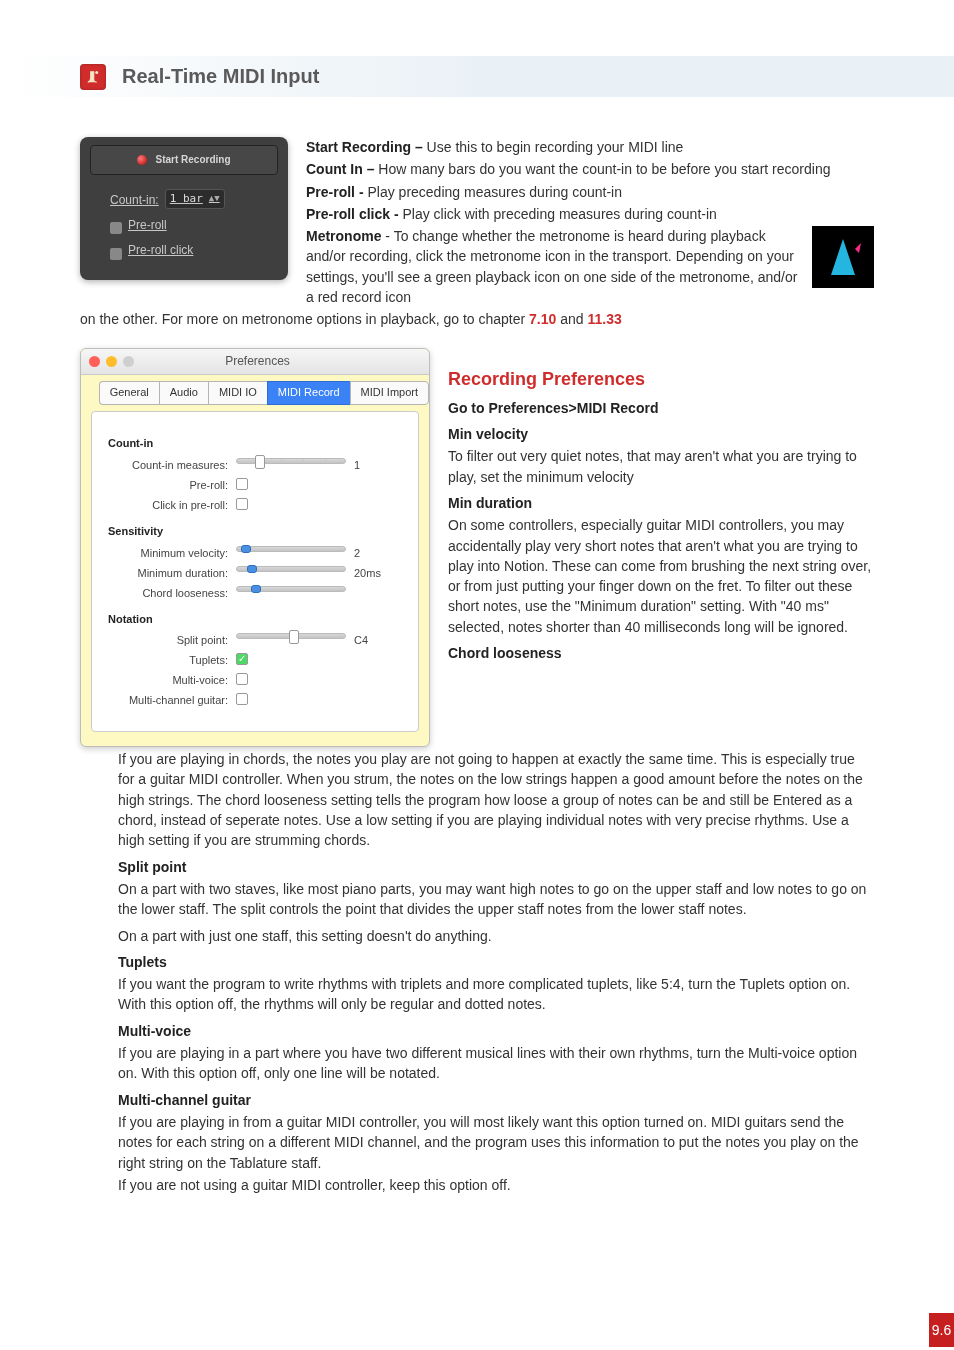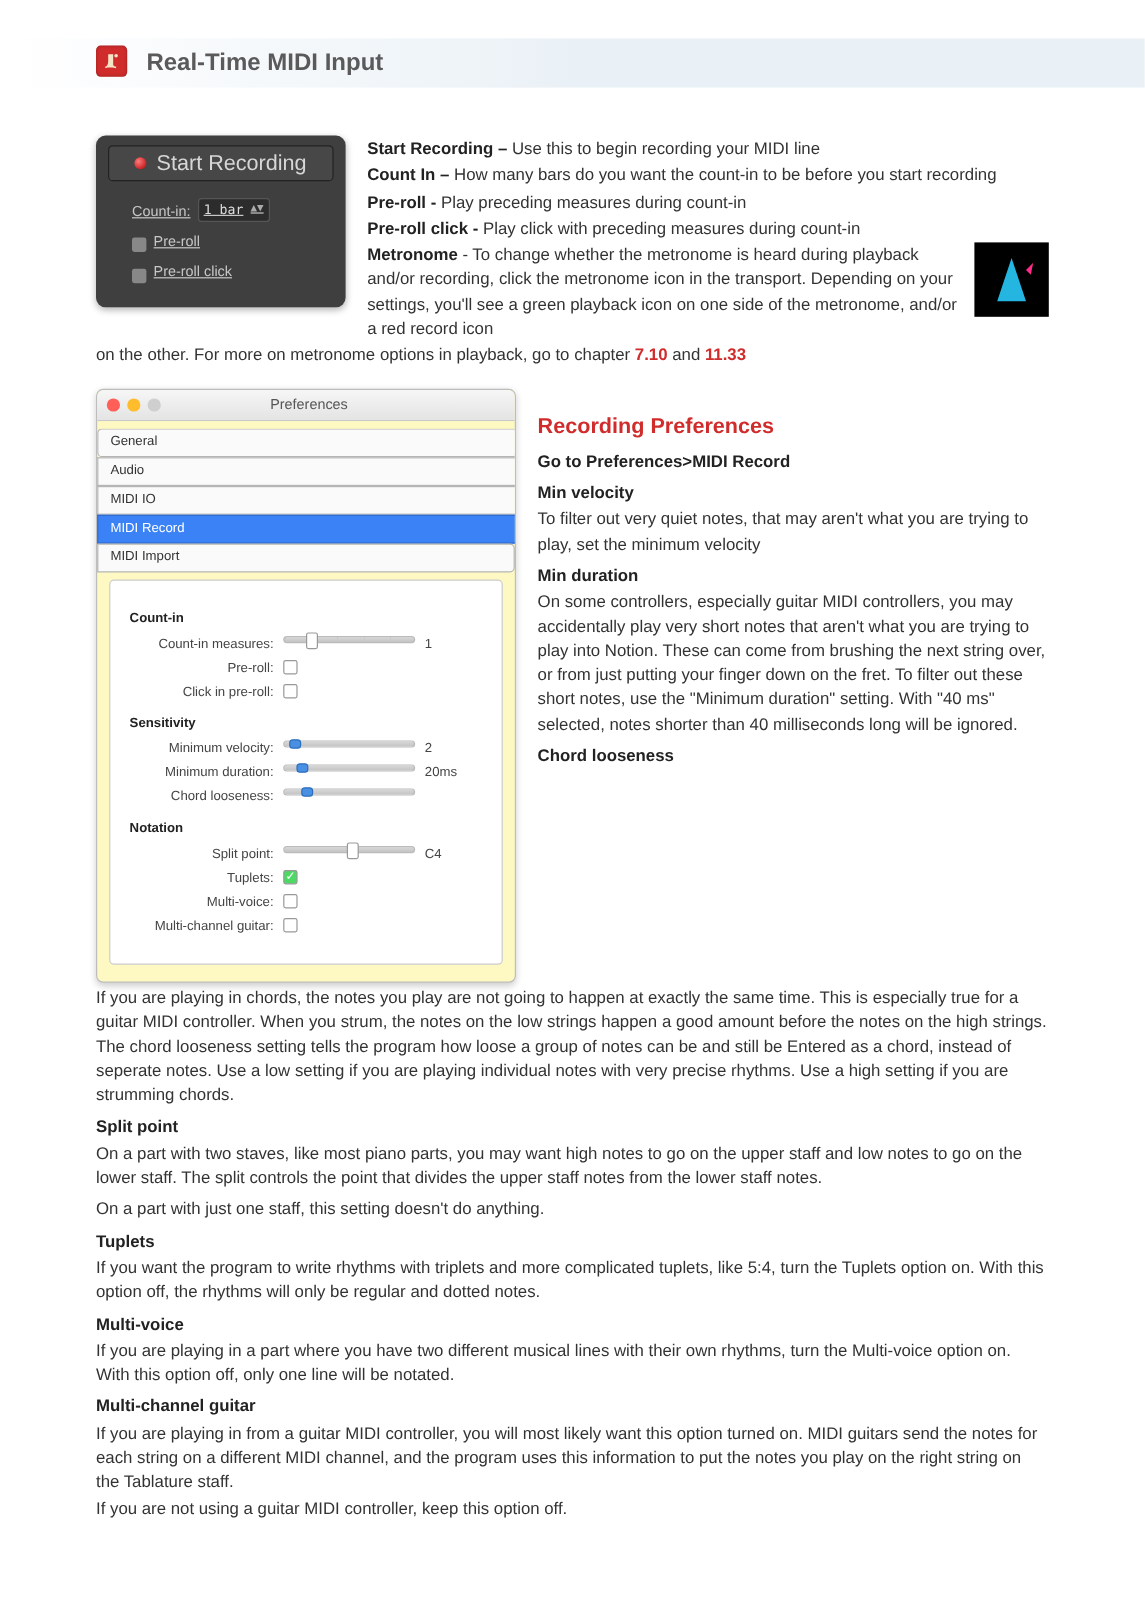--- a/index.html
+++ b/index.html
@@ -7,23 +7,24 @@
     font-family: "Myriad Pro", "Segoe UI", Arial, sans-serif;
     width: 954px;
     background: #fff;
     color: #333;
     font-size: 14px;
     line-height: 1.45;
     position: relative;
   }
   .header-bar {
     display: flex;
+    align-items: center;
     padding: 6px 0 6px 80px;
     background: linear-gradient(to right, #fff 0%, #eaf1f6 50%, #eaf1f6 100%);
-    margin-top: 32px;
+    margin-top: 56px;
     border-bottom: 0;
   }
   .app-icon {
     width: 26px; height: 26px;
     background: #d02c2c;
     border-radius: 4px;
     display: flex; align-items: center; justify-content: center;
     margin-right: 16px;
     box-shadow: inset 0 0 3px rgba(0,0,0,.3);
   }
@@ -43,24 +44,25 @@
     box-shadow: 0 2px 6px rgba(0,0,0,.3);
     position: relative;
     overflow: hidden;
   }
   .start-btn {
     background: #474748;
     border: 1px solid #222;
     border-radius: 4px;
     height: 30px;
     color: #d6d6d6;
-    font-size: 18px;
+    font-size: 10px;
     display: flex; align-items: center; justify-content: center;
     gap: 8px;
     margin-bottom: 14px;
+    font-weight: bold;
   }
   .rec-dot { width: 10px; height: 10px; border-radius: 50%; background: radial-gradient(circle at 35% 35%, #ff7a7a, #b40000); }
   .panel-row { display: flex; align-items: flex-end; gap: 6px; margin: 8px 0 0 20px; text-decoration: underline; }
   .mini-check { width: 12px; height: 12px; background: #888; border-radius: 2px; flex: 0 0 12px; }
   .countin-select {
     background: #2c2c2d; color: #ddd; border: 1px solid #555; border-radius: 3px;
     padding: 1px 4px; font-size: 11px; font-family: Menlo, monospace;
     display: inline-flex; align-items: center; gap: 6px;
   }
   .countin-select .arrows { font-size: 9px; color: #aaa; }
@@ -88,21 +90,21 @@
   .prefs-titlebar {
     display:flex; align-items:center; padding: 4px 8px;
     background: linear-gradient(#f6f6f6,#e4e4e4);
     border-bottom: 1px solid #c9c9c9;
     border-radius: 6px 6px 0 0;
   }
   .traffic { display:flex; gap:6px; }
   .tl { width:11px; height:11px; border-radius:50%; }
   .tl.red{background:#ff5f57;} .tl.yellow{background:#ffbd2e;} .tl.grey{background:#cfcfcf;}
   .prefs-title { flex:1; text-align:center; font-size:12px; color:#555; }
-  .tabs { display:flex; justify-content:flex-end; padding:6px 0; gap:0;flex-direction:column; }
+  .tabs { display:flex; justify-content:flex-end; padding:6px 0; gap:0; }
   .tab {
     border:1px solid #b5b5b5; border-right:none;
     padding: 3px 10px; font-size:11px; background:#fafafa; color:#333;
   }
   .tab:first-child{ border-radius:4px 0 0 4px; }
   .tab:last-child{ border-radius:0 4px 4px 0; border-right:1px solid #b5b5b5;}
   .tab.active{ background:#3b82f6; color:#fff; border-color:#2f6cd1; }
   .prefs-body { background:#fff; margin:0 10px 14px 10px; border:1px solid #ccc; border-radius:4px; padding:14px 14px 18px 14px;}
   .group-label{ font-weight:700; font-size:11px; margin: 10px 0 6px 2px; color:#222;}
   .grp-row{ display:flex; align-items:flex-start; margin:4px 0; font-size:11px; color:#444;}
@@ -113,21 +115,21 @@
   .thumb.blue{ background:#4a90e2; border-color:#2c6fbf; height:8px; top:-2px; border-radius:3px; }
   .val{ margin-left:8px; width:40px; color:#444; }
   .chk{ width:12px; height:12px; border:1px solid #999; border-radius:2px; background:#fff; display:inline-block; }
   .chk.on{ background:#4cd964; position:relative; }
   .chk.on::after{ content:"✓"; color:#fff; font-size:10px; position:absolute; left:1px; top:-2px;}
   .prefs-desc { flex:1; }
   .h-red { color:#d02c2c; font-size:18px; font-weight:700; margin:18px 0 6px 0; }
   .b { font-weight:700; color:#222; }
   .sec-h { font-weight:700; margin-top:6px; margin-bottom:2px; color:#222;}
   .foot { position:absolute; right:0; bottom:30px; background:#c51f1f; color:#fff; width:25px; height:34px; display:flex; align-items:center; justify-content:center; font-size:14px;}
-  .fullw { padding: 0 80px 0 80px; margin-top: 2px; }
+  .fullw { padding: 0 80px 0 118px; margin-top: 2px; }
   .fullw p { margin-bottom:2px; }
 </style>
 </head>
 <body>
 
 <div class="header-bar">
   <div class="app-icon">
     <svg viewBox="0 0 24 24">
         <path fill="#f4e6c6" d="M5 19c3-1 4-3 4-7V5h4v7c0 4-1 6 4 7" stroke="#f4e6c6" stroke-width="1.5"></path>
         <circle cx="17" cy="6" r="2" fill="#f4e6c6"></circle>

